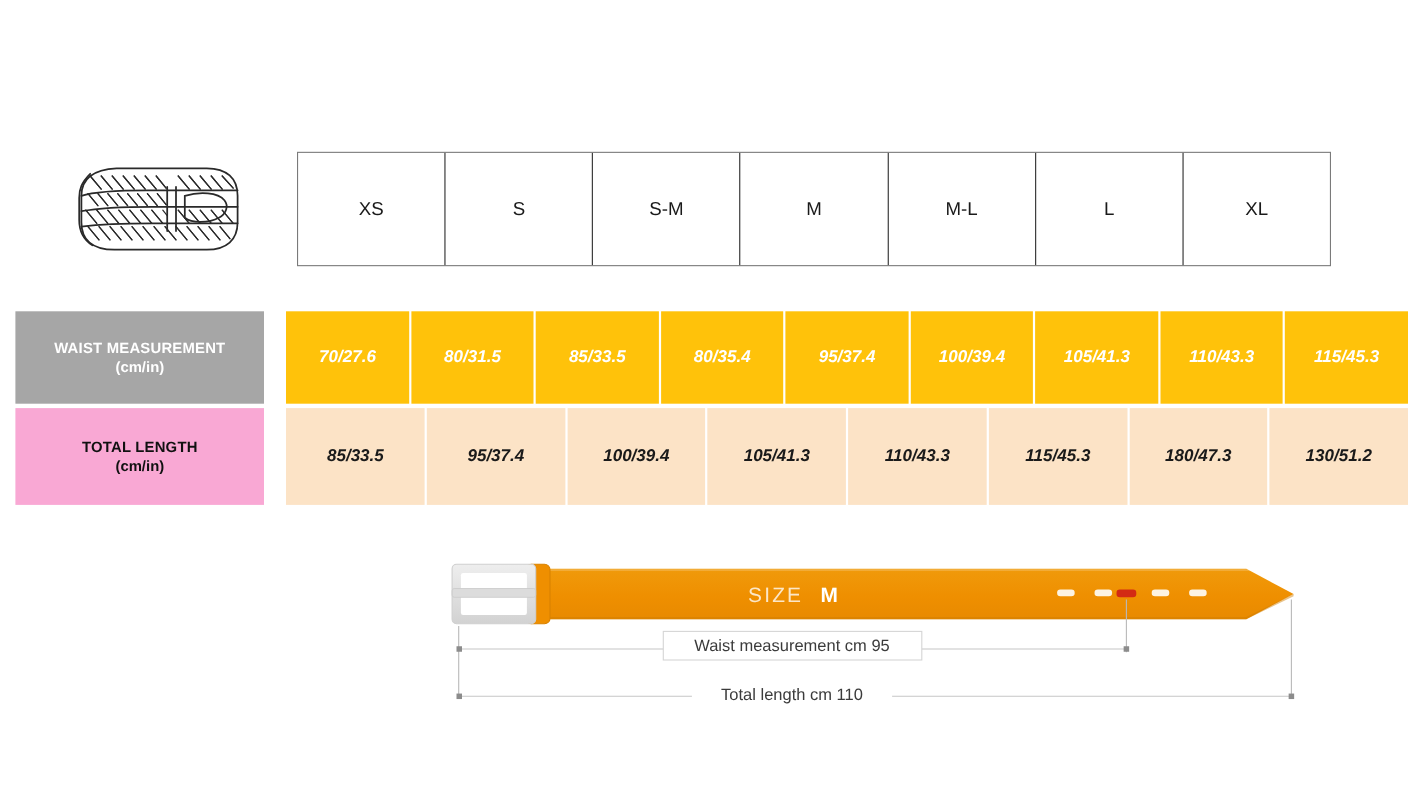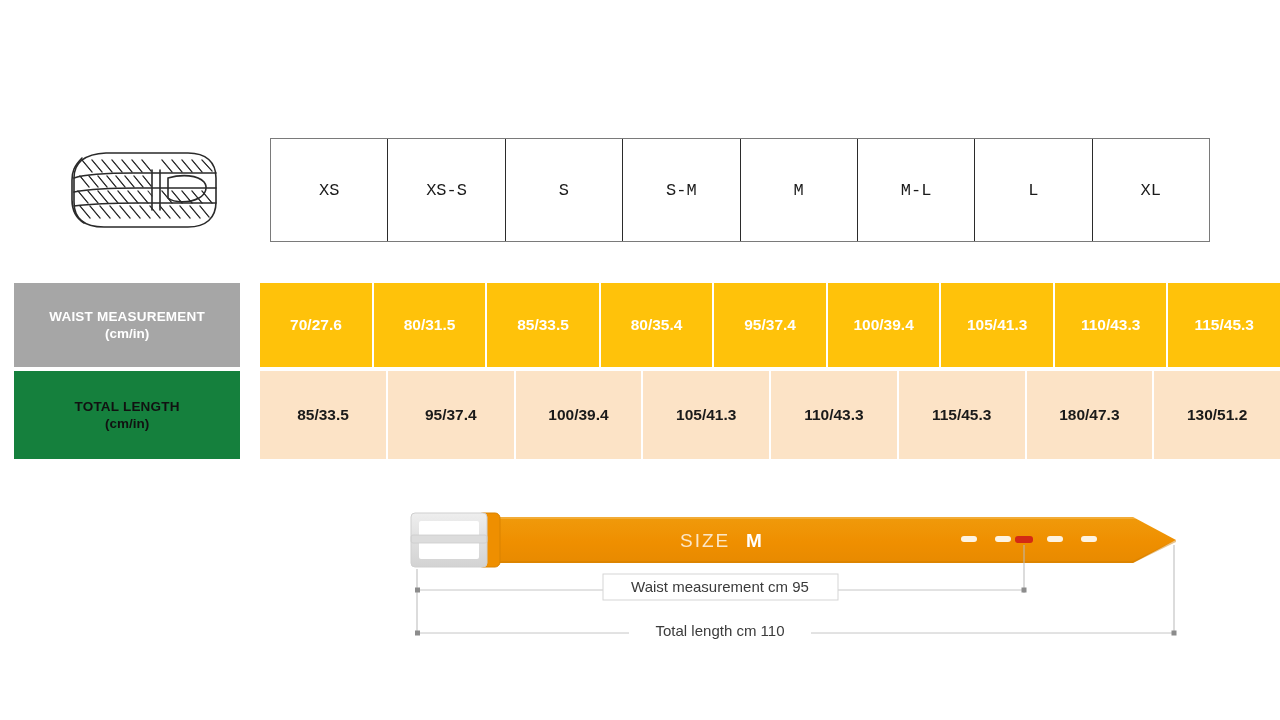--- a/index.html
+++ b/index.html
@@ -39,21 +39,20 @@
   }
   .size-header .hcell {
     flex: 1 1 0;
     border-right: 1px solid #2b2b2b;
     display: flex;
     align-items: center;
     justify-content: center;
     font-size: 17px;
     color: #1a1a1a;
     box-sizing: border-box;
-    font-family: Liberation Mono, monospace;
   }
   .size-header .hcell:last-child { border-right: none; }
 
   
   .meas-row {
     position: absolute;
     left: 0;
     width: 1280px;
     display: flex;
     align-items: stretch;
@@ -69,27 +68,28 @@
     flex-direction: column;
     align-items: center;
     justify-content: center;
     text-align: center;
     line-height: 1.28;
   }
   .row-label .l1 { font-weight: bold; font-size: 13.5px; letter-spacing: .2px; }
   .row-label .l2 { font-weight: bold; font-size: 13.5px; }
 
   .row-waist .row-label { background: #a6a6a6; color: #ffffff; }
-  .row-total .row-label { background: #15803d; color: #111111; }
+  .row-total .row-label { background: #f9a8d4; color: #111111; }
 
   .cells {
     margin-left: 20px;
     width: 1064px;
     display: flex;
     gap: 2px;
+    font-style: italic;
   }
   .cells .cell {
     flex: 1 1 0;
     display: flex;
     align-items: center;
     justify-content: center;
     font-weight: bold;
     font-size: 15.5px;
     box-sizing: border-box;
   }
@@ -136,21 +136,20 @@
         <path d="M32 63 l-10 -12 M42 63 l-10 -12 M52 63 l-10 -12 M62 63 l-10 -12 M72 63 l-10 -12 M82 63 l-10 -12 M92 63 l-10 -12 M116 63 l-10 -12 M126 63 l-10 -12 M136 63 l-10 -12 M146 63 l-10 -12 M156 63 l-10 -12"></path>
         <path d="M24 66 l10 12 M34 66 l10 12 M44 66 l10 12 M54 66 l10 12 M64 66 l10 12 M74 66 l10 12 M84 66 l10 12 M94 66 l10 12 M104 66 l10 12 M114 66 l10 12 M124 66 l10 12 M134 66 l10 12 M144 66 l9 11"></path>
         <path d="M34 78 l-10 -12 M44 78 l-10 -12 M54 78 l-10 -12 M64 78 l-10 -12 M74 78 l-10 -12 M84 78 l-10 -12 M94 78 l-10 -12 M104 78 l-10 -12 M114 78 l-10 -12 M124 78 l-10 -12 M134 78 l-10 -12 M144 78 l-10 -12 M153 77 l-9 -11"></path>
       </g>
     </g>
   </svg>
 </div>
 
 <div class="size-header">
   <div class="hcell">XS</div>
-  <div class="hcell">XS-S</div>
   <div class="hcell">S</div>
   <div class="hcell">S-M</div>
   <div class="hcell">M</div>
   <div class="hcell">M-L</div>
   <div class="hcell">L</div>
   <div class="hcell">XL</div>
 </div>
 
 <div class="meas-row row-waist">
   <div class="row-label">

